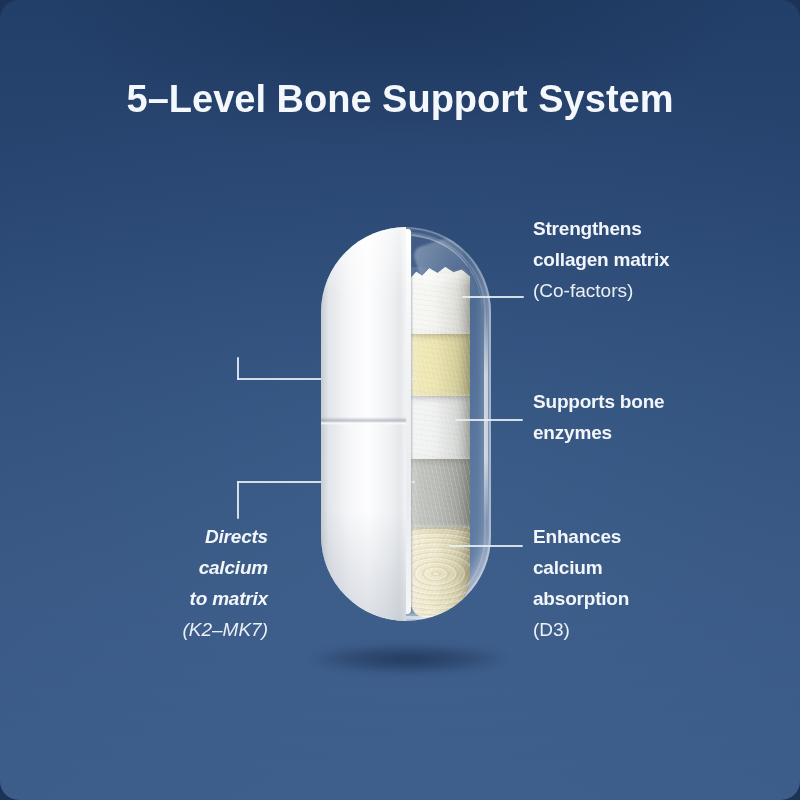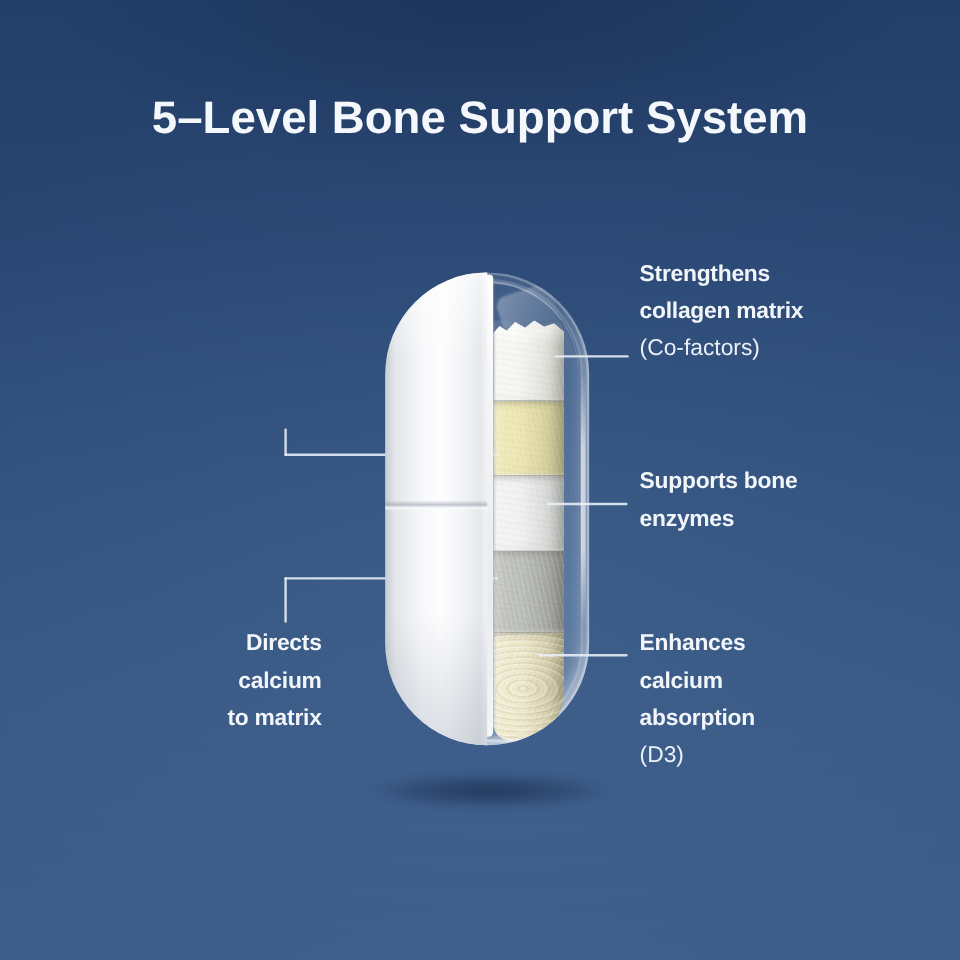--- a/index.html
+++ b/index.html
@@ -3,33 +3,34 @@
 <meta charset="utf-8">
 <style>
   html,body{margin:0;padding:0;background:#1c3356;}
   .scene{
     position:relative;width:800px;height:800px;overflow:hidden;
     font-family:"Liberation Sans", sans-serif;
     background:
       radial-gradient(60% 26% at 50% 0%, rgba(8,18,38,0.22), rgba(8,18,38,0) 75%),
       radial-gradient(130% 90% at 52% 60%, rgba(115,155,205,0.12) 0%, rgba(115,155,205,0) 62%),
       linear-gradient(180deg,#223f69 0%, #294672 25%, #31507c 50%, #385783 72%, #3c5c8a 100%);
+    border-radius: 19px;
   }
   .title{
     position:absolute;left:0;right:0;top:78px;text-align:center;
     font-size:38px;font-weight:700;color:#f4f7fb;letter-spacing:0px;
   }
   
   .label{position:absolute;color:#f2f6fa;font-size:19px;line-height:31px;font-weight:700;letter-spacing:-0.2px;}
   .label .paren{font-weight:400;opacity:0.96;letter-spacing:0;}
   .label.align-right{text-align:right;}
   .lbl-magnesium{right:532px;top:253px;}
   .lbl-cofactors{left:533px;top:213px;}
   .lbl-calcium{left:533px;top:386px;}
-  .lbl-k2{right:532px;top:521px;}
+  .lbl-k2{right:532px;top:521px;font-style:italic;}
   .lbl-d3{left:533px;top:521px;}
   
   .cline{position:absolute;background:rgba(233,240,247,0.88);border-radius:1px;}
   .cl-cofactors{left:462px;top:296px;width:62px;height:2px;}
   .cl-calcium{left:455px;top:419px;width:68px;height:2px;}
   .cl-d3{left:449px;top:545px;width:74px;height:2px;}
   .cl-mag-v{left:237px;top:357px;width:2px;height:23px;}
   .cl-mag-h{left:237px;top:378px;width:178px;height:2px;}
   .cl-k2-h{left:237px;top:481px;width:178px;height:2px;}
   .cl-k2-v{left:237px;top:481px;width:2px;height:38px;}
@@ -176,20 +177,21 @@
 
   <div class="label lbl-calcium">
     <div>Supports bone</div>
     <div>enzymes</div>
   </div>
 
   <div class="label align-right lbl-k2">
     <div>Directs</div>
     <div>calcium</div>
     <div>to matrix</div>
+    <div class="paren">(K2–MK7)</div>
   </div>
 
   <div class="label lbl-d3">
     <div>Enhances</div>
     <div>calcium</div>
     <div>absorption</div>
     <div class="paren">(D3)</div>
   </div>
 
 </div>

